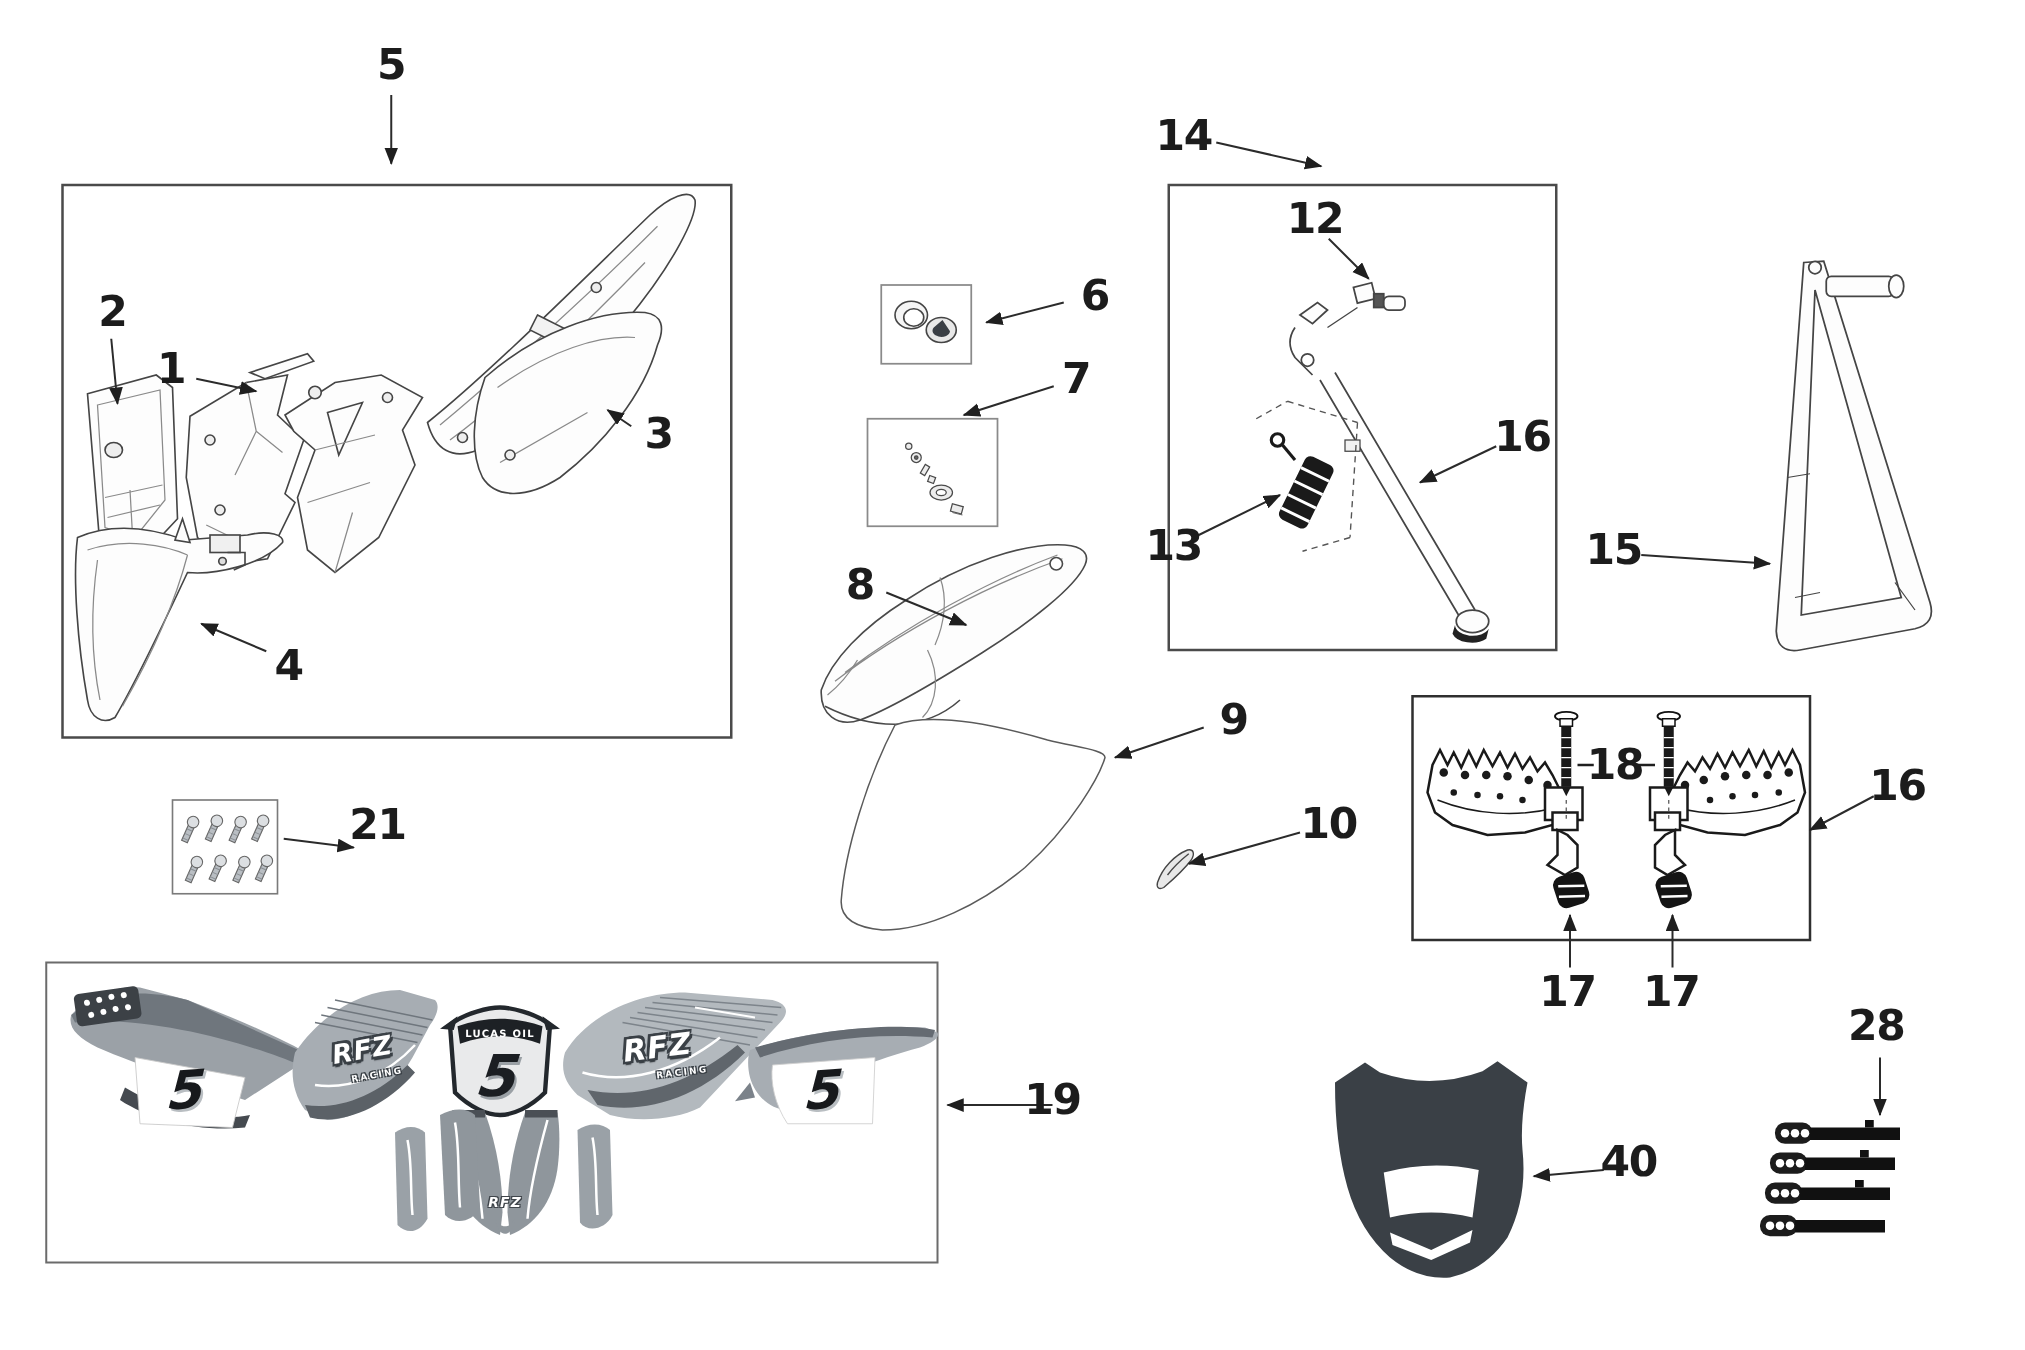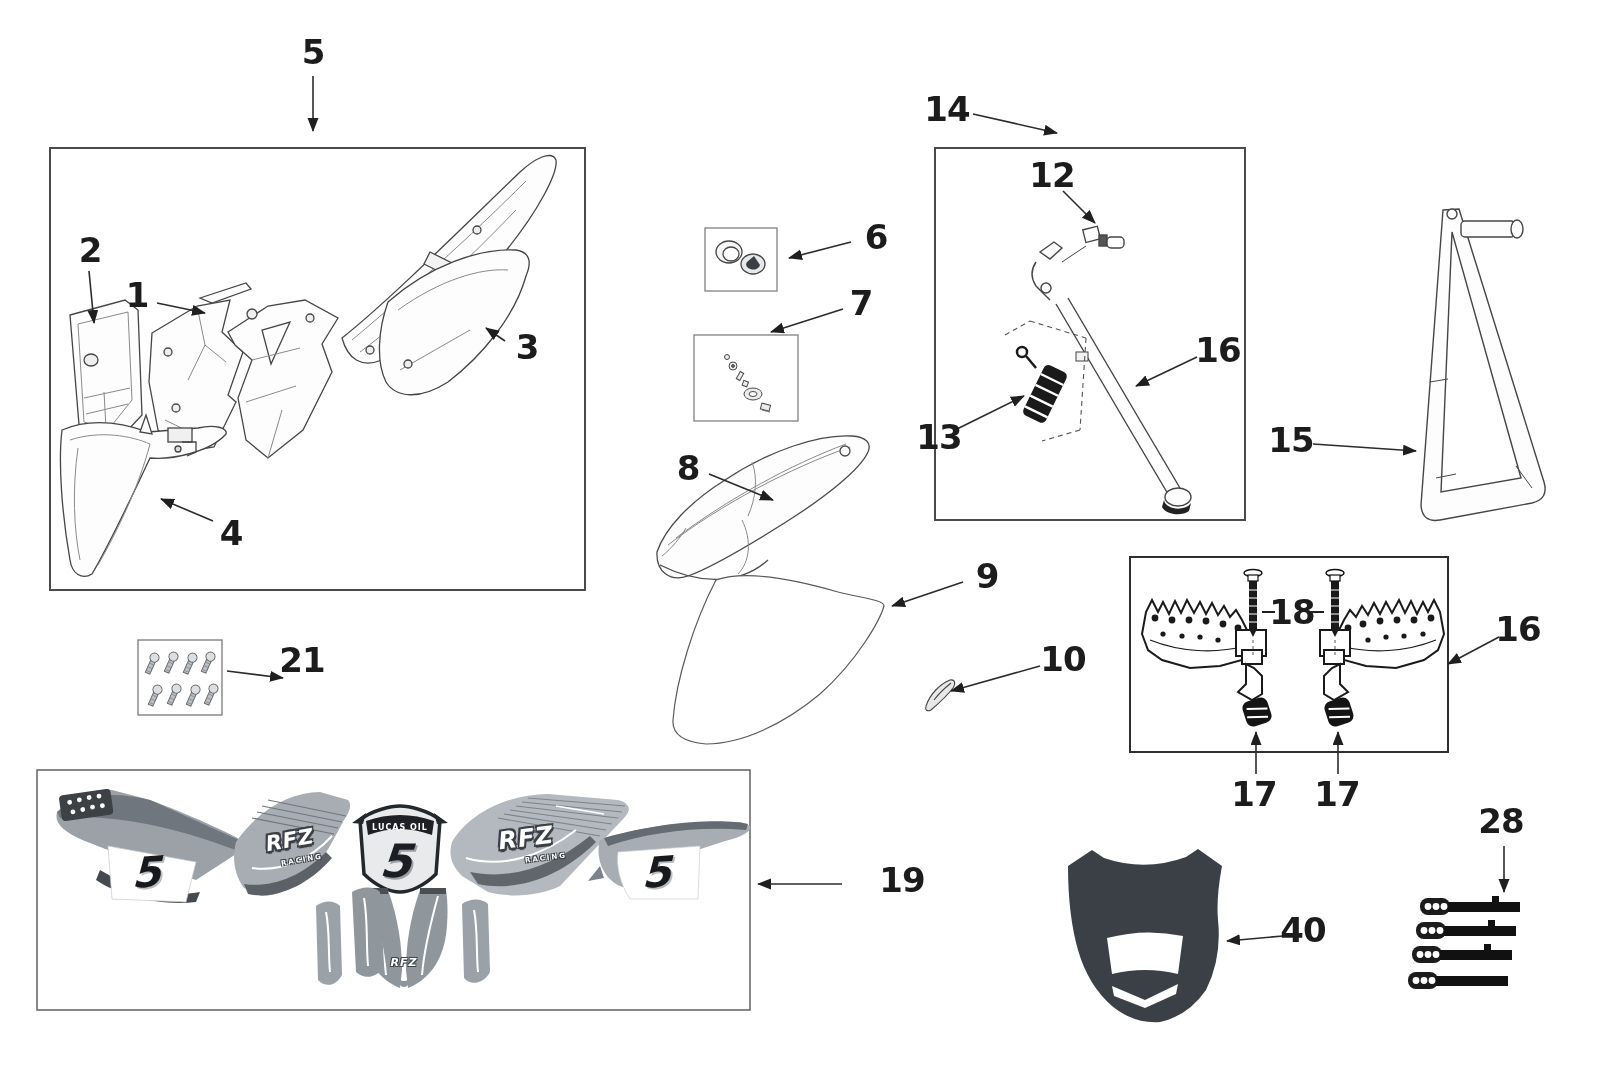--- a/index.html
+++ b/index.html
@@ -346,21 +346,21 @@
 <div class="callout" style="left:1063px;top:659px">10</div>
 <div class="callout" style="left:1218px;top:350px">16</div>
 <div class="callout" style="left:1052px;top:175px">12</div>
 <div class="callout" style="left:939px;top:437px">13</div>
 <div class="callout" style="left:947px;top:109px">14</div>
 <div class="callout" style="left:1291px;top:440px">15</div>
 <div class="callout" style="left:1518px;top:629px">16</div>
 <div class="callout" style="left:1254px;top:794px">17</div>
 <div class="callout" style="left:1337px;top:794px">17</div>
 <div class="callout" style="left:1292px;top:612px">18</div>
-<div class="callout" style="left:902px;top:880px">19</div>
+<div class="callout" style="left:842px;top:880px">19</div>
 <div class="callout" style="left:1303px;top:930px">40</div>
 <div class="callout" style="left:302px;top:660px">21</div>
 <div class="callout" style="left:1501px;top:821px">28</div>
 
 <div class="dtext rfz" style="left:290px;top:840px;transform:translate(-50%,-50%) rotate(-10deg)">RFZ</div>
 <div class="dtext rfzsub" style="left:302px;top:860px;transform:translate(-50%,-50%) rotate(-10deg)">RACING</div>
 <div class="dtext rfz" style="left:526px;top:838px;transform:translate(-50%,-50%) rotate(-7deg);font-size:24px">RFZ</div>
 <div class="dtext rfzsub" style="left:546px;top:858px;transform:translate(-50%,-50%) rotate(-7deg)">RACING</div>
 <div class="dtext fenderrfz" style="left:404px;top:962px;transform:translate(-50%,-50%)">RFZ</div>
 <div class="dtext lucas" style="left:400px;top:827px;transform:translate(-50%,-50%)">LUCAS OIL</div>

